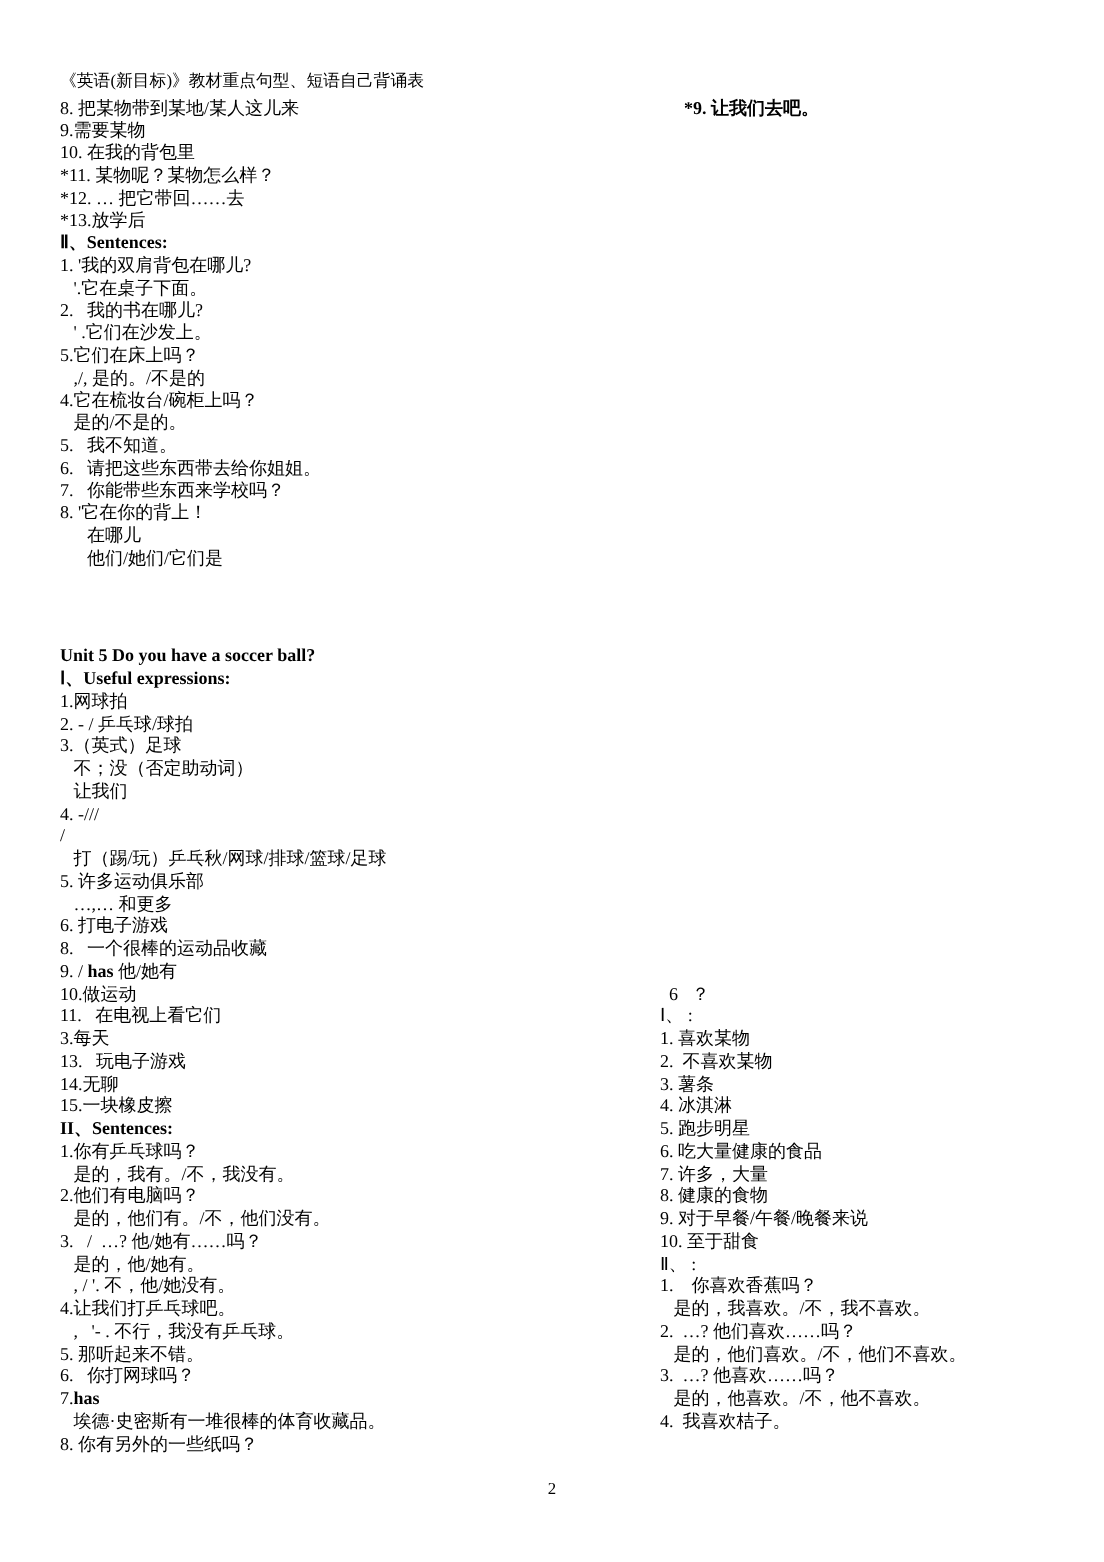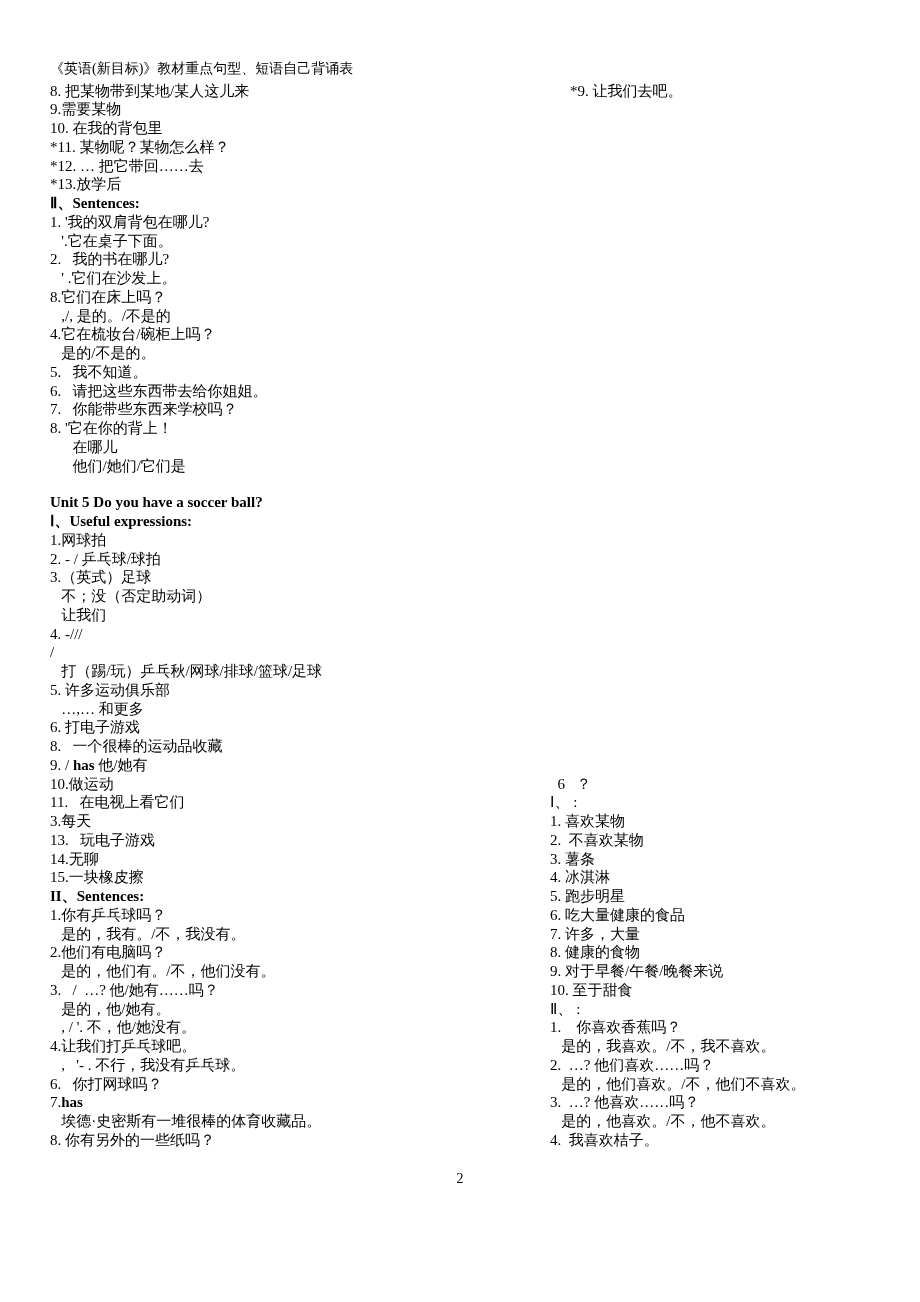--- a/index.html
+++ b/index.html
@@ -14,24 +14,24 @@
   }
   .header-title {
     font-size: 14px;
     margin-bottom: 4px;
   }
   .two-col-top {
     display: flex;
     justify-content: flex-start;
   }
   .two-col-top .left { flex: 1; }
-  .two-col-top .right { width: 300px; }
+  .two-col-top .right { width: 300px; font-weight: bold; }
   .line { margin: 0; padding: 0; }
   .bold { font-weight: bold; }
-  .unit-title { font-weight: bold; }
+  .unit-title { font-weight: bold; margin-top: 45px; }
   .two-col-bottom {
     display: flex;
     justify-content: space-between;
   }
   .two-col-bottom .left { flex: 1; }
   .two-col-bottom .right { width: 320px; margin-top: 0; }
   .page-num {
     text-align: center;
     margin-top: 20px;
     font-size: 14px;
@@ -55,21 +55,21 @@
     <div class="line">*9. 让我们去吧。</div>
   </div>
 </div>
 
 <div class="line bold">Ⅱ、Sentences:</div>
 <div>
   <div class="line" style="white-space:pre">1. '我的双肩背包在哪儿?</div>
   <div class="line" style="white-space:pre">   '.它在桌子下面。</div>
   <div class="line" style="white-space:pre">2.   我的书在哪儿?</div>
   <div class="line" style="white-space:pre">   ' .它们在沙发上。</div>
-  <div class="line" style="white-space:pre">8.它们在床上吗？</div>
+  <div class="line" style="white-space:pre">5.它们在床上吗？</div>
   <div class="line" style="white-space:pre">   ,/, 是的。/不是的</div>
   <div class="line" style="white-space:pre">4.它在梳妆台/碗柜上吗？</div>
   <div class="line" style="white-space:pre">   是的/不是的。</div>
   <div class="line" style="white-space:pre">5.   我不知道。</div>
   <div class="line" style="white-space:pre">6.   请把这些东西带去给你姐姐。</div>
   <div class="line" style="white-space:pre">7.   你能带些东西来学校吗？</div>
   <div class="line" style="white-space:pre">8. '它在你的背上！</div>
   <div class="line" style="white-space:pre">      在哪儿</div>
   <div class="line" style="white-space:pre">      他们/她们/它们是</div>
 </div>
@@ -105,20 +105,21 @@
     <div class="line bold">II、Sentences:</div>
     <div class="line" style="white-space:pre">1.你有乒乓球吗？</div>
     <div class="line" style="white-space:pre">   是的，我有。/不，我没有。</div>
     <div class="line" style="white-space:pre">2.他们有电脑吗？</div>
     <div class="line" style="white-space:pre">   是的，他们有。/不，他们没有。</div>
     <div class="line" style="white-space:pre">3.   /  …? 他/她有……吗？</div>
     <div class="line" style="white-space:pre">   是的，他/她有。</div>
     <div class="line" style="white-space:pre">   , / '. 不，他/她没有。</div>
     <div class="line" style="white-space:pre">4.让我们打乒乓球吧。</div>
     <div class="line" style="white-space:pre">   ,   '- . 不行，我没有乒乓球。</div>
+    <div class="line" style="white-space:pre">5. 那听起来不错。</div>
     <div class="line" style="white-space:pre">6.   你打网球吗？</div>
     <div class="line">7.<span class="bold">has</span></div>
     <div class="line" style="white-space:pre">   埃德·史密斯有一堆很棒的体育收藏品。</div>
     <div class="line" style="white-space:pre">8. 你有另外的一些纸吗？</div>
   </div>
   <div class="right">
     <div class="line" style="white-space:pre">  6   ？</div>
     <div class="line">Ⅰ、  :</div>
     <div class="line" style="white-space:pre">1. 喜欢某物</div>
     <div class="line" style="white-space:pre">2.  不喜欢某物</div>

